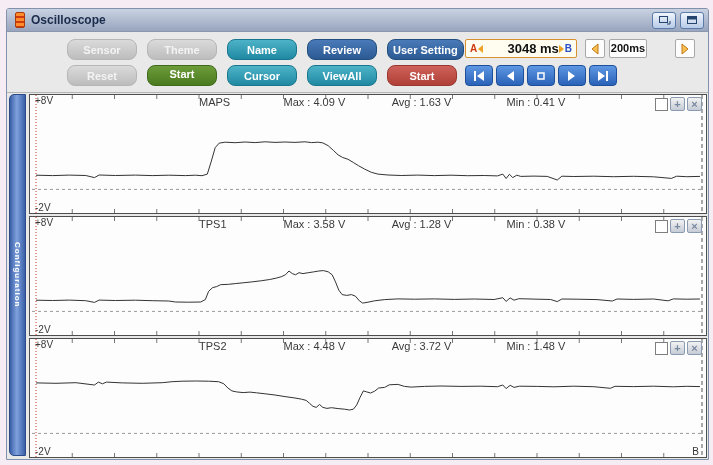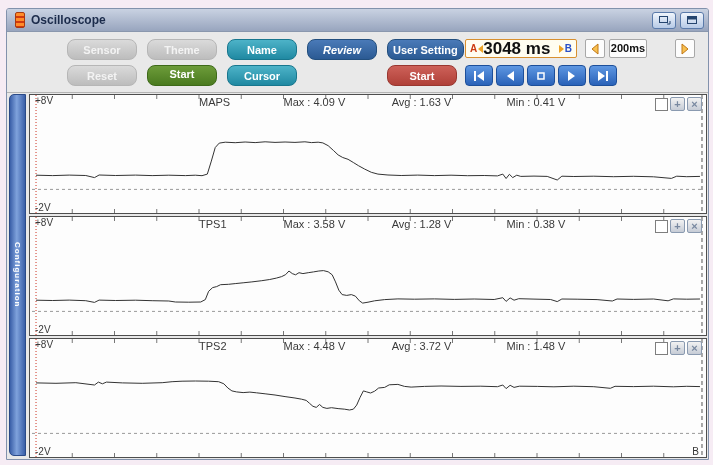--- a/index.html
+++ b/index.html
@@ -27,29 +27,29 @@
   .toolbar{position:relative;height:60px;background:#e9e9e9;border-bottom:1px solid #b4b4b4;}
   .btn{position:absolute;height:21px;min-width:70px;box-sizing:border-box;padding:0 5px;
        border-radius:8px;font-size:11px;font-weight:bold;color:#fff;text-align:center;
        line-height:20px;display:flex;align-items:center;justify-content:center;gap:3px;}
   .btn.disabled{background:linear-gradient(#dadada,#bdbdbd);border:1px solid #b6b6b6;color:#f3f3f3;}
   .btn.teal{background:linear-gradient(#4db3c8,#2089a2);border:1px solid #18778e;}
   .btn.blue{background:linear-gradient(#4a7ab8,#2b5a93);border:1px solid #234f7e;}
   .btn.green{background:linear-gradient(#6d9c3a,#4a7a1f);border:1px solid #3e6a19;flex-direction:column;}
   .btn.red{background:linear-gradient(#cd6159,#b04038);border:1px solid #993730;}
   .r1{top:7px;} .r2{top:33px;}
-  .c1{left:60px;} .c2{left:140px;} .c3{left:220px;} .c4{left:300px;font-style:italic;} .c5{left:380px;}
+  .c1{left:60px;} .c2{left:140px;} .c3{left:220px;} .c4{left:300px;} .c5{left:380px;}
 
   .ab-box{position:absolute;left:458px;top:7px;width:112px;height:19px;box-sizing:border-box;
           border:1px solid #d89030;background:#fffdf0;display:flex;align-items:center;border-radius:2px;}
   .ab-a{color:#cc3a10;font-size:10px;font-weight:bold;margin:0 1px 0 4px;}
   .ab-b{color:#2a50c8;font-size:10px;font-weight:bold;margin:0 4px 0 1px;}
   .tri-l{width:0;height:0;border-right:5px solid #eda326;border-top:4px solid transparent;border-bottom:4px solid transparent;}
   .tri-r{width:0;height:0;border-left:5px solid #eda326;border-top:4px solid transparent;border-bottom:4px solid transparent;}
-  .ab-val{flex:1;text-align:left;font-size:17px;font-weight:bold;color:#111;}
+  .ab-val{flex:1;text-align:right;font-size:13px;font-weight:bold;color:#111;}
   .stepbtn{position:absolute;top:7px;width:20px;height:19px;box-sizing:border-box;background:#fdfdfd;
            border:1px solid #a8a8a8;border-radius:2px;display:flex;align-items:center;justify-content:center;}
   .stepbtn.left{left:578px;} .stepbtn.right{left:668px;}
   .tbase{position:absolute;left:602px;top:7px;width:38px;height:19px;box-sizing:border-box;background:#fdfdfd;
          border:1px solid #a8a8a8;border-radius:2px;text-align:center;line-height:17px;
          font-size:11px;font-weight:bold;color:#111;}
   .playbar{position:absolute;left:458px;top:33px;display:flex;gap:3px;}
   .pbtn{width:26px;height:19px;border-radius:4px;border:1px solid #1d4f9a;
         background:linear-gradient(#5e97e2,#2a62b8);display:flex;align-items:center;justify-content:center;}
 
@@ -105,20 +105,21 @@
 
     <div class="btn disabled r2 c1">Reset</div>
     <div class="btn green r2 c2">
       <span>Start</span>
       <svg width="7" height="11">
         <path d="M3.5 0 L7 4 L0 4 Z" fill="#fff"></path>
           <path d="M3.5 11 L7 7 L0 7 Z" fill="#fff"></path>
       </svg>
     </div>
     <div class="btn teal r2 c3">Cursor</div>
+    <div class="btn teal r2 c4">ViewAll</div>
     <div class="btn red r2 c5">Start</div>
 
     <div class="ab-box">
       <span class="ab-a">A</span>
       <span class="tri-l"></span>
       <span class="ab-val">3048 ms</span>
       <span class="tri-r"></span>
       <span class="ab-b">B</span>
     </div>
     <div class="stepbtn left">

